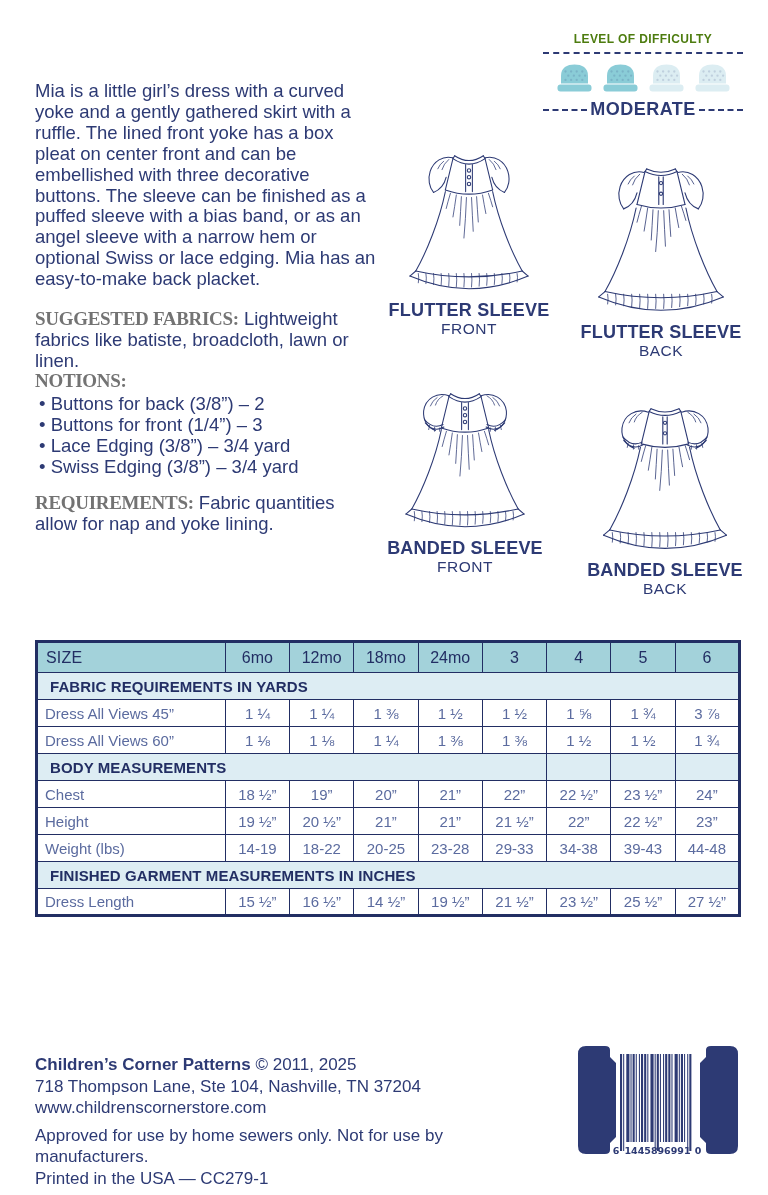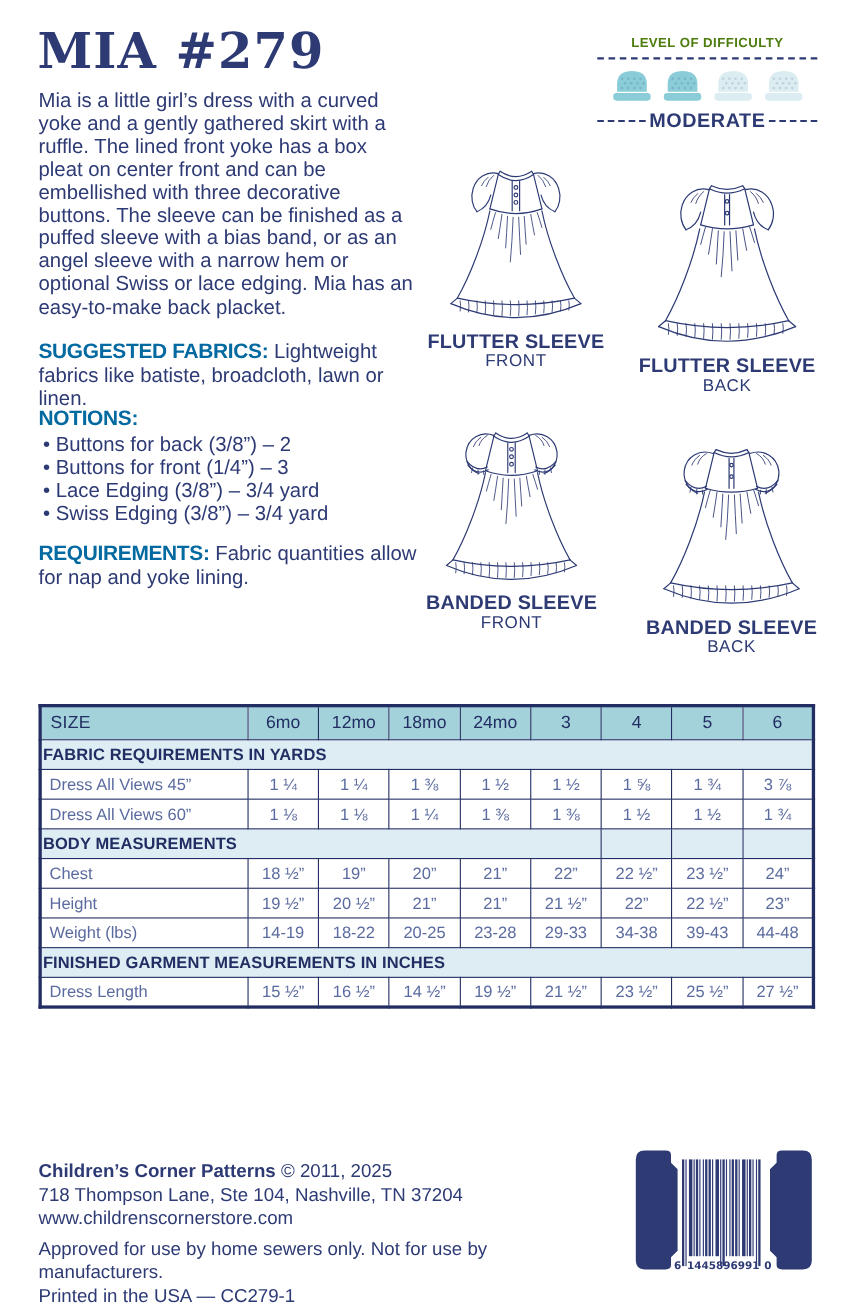--- a/index.html
+++ b/index.html
@@ -27,22 +27,22 @@
     font-weight:bold; font-size:12px; letter-spacing:0.4px;
     padding-bottom:6px; border-bottom:2px dashed #2d3a74; color:#4d7c0f;
   }
   .thimbles { display:flex; justify-content:center; gap:5px; margin-top:8px; }
   .mod-row { display:flex; align-items:center; gap:3px; margin-top:5px; }
   .mod-row::before, .mod-row::after { content:""; flex:1; border-top:2px dashed #2d3a74; }
   .mod-label { font-weight:bold; font-size:18px; letter-spacing:0.5px; }
 
   
   .shead {
-    font-family:Liberation Sans, sans-serif; font-weight:bold;
-    font-size:19px; letter-spacing:-0.3px; color:#0369a1;
+    font-family:Liberation Serif, serif; font-weight:bold;
+    font-size:19px; letter-spacing:-0.3px; color:#737373;
   }
   .info { font-size:18.5px; line-height:21px; }
   .fabrics { left:35px; top:308px; width:345px; }
   .notions { left:35px; top:370px; width:345px; }
   .notions-list { margin-top:2px; }
   .notion-item { padding-left:4px; }
   .notion-item::before { content:"• "; }
   .requirements { left:35px; top:492px; width:345px; }
 
   
@@ -63,42 +63,41 @@
     width:706px; table-layout:fixed; border-collapse:collapse;
     border:3px solid #222e63;
   }
   table.size-table td { border:1px solid #222e63; overflow:hidden; white-space:nowrap; }
   .row-head td {
     background:#a3d2da; color:#222e63; font-weight:normal; font-size:16px;
     height:31px; text-align:center; border-bottom:3px solid #222e63;
   }
   .row-head td.c-label { text-align:left; padding-left:8px; letter-spacing:0.2px; }
   .row-section td { background:#ddedf3; border-top:3px solid #222e63; border-bottom:3px solid #222e63; height:27px; }
-  td.c-section { color:#222e63; font-weight:bold; font-size:15px; text-align:left; padding-left:1px; letter-spacing:0.1px; }
+  td.c-section { color:#222e63; font-weight:bold; font-size:15px; text-align:left; padding-left:12px; letter-spacing:0.1px; }
   .row-data td { height:27px; background:#ffffff; color:#5b6b9f; font-size:15px; text-align:center; }
   .row-data td.c-rowlabel { text-align:left; padding-left:7px; }
 
   
   .footer { left:35px; top:1054px; width:520px; font-size:17px; line-height:21.5px; color:#2d3a74; }
   .f-bold { font-weight:bold; }
   .f-gap { height:6px; }
 
   
   .barcode { left:572px; top:1040px; }
   .bc-digit {
     font-family:"DejaVu Sans", sans-serif; font-size:9.5px; font-weight:bold;
     fill:#2d3a74; text-anchor:middle;
   }
 </style>
 </head>
 <body>
 
 <div id="page">
 
-  <div class="abs title">MIA #279</div>
   <div class="abs desc">Mia is a little girl’s dress with a curved yoke and a gently gathered skirt with a ruffle. The lined front yoke has a box pleat on center front and can be embellished with three decorative buttons. The sleeve can be finished as a puffed sleeve with a bias band, or as an angel sleeve with a narrow hem or optional Swiss or lace edging. Mia has an easy-to-make back placket.</div>
 
   <div class="abs difficulty">
     <div class="diff-head">LEVEL OF DIFFICULTY</div>
     <div class="thimbles" id="thimbles">
         <svg width="41" height="32" viewBox="0 0 41 32">
           <path d="M7,21.5 V14 C7,5.5 13,2.5 20.5,2.5 C28,2.5 34,5.5 34,14 V21.5 Z" fill="#8accd7"></path>
           <circle cx="11.5" cy="9.5" r="1.15" fill="#2d3a74" opacity="0.16"></circle>
           <circle cx="17.1" cy="9.5" r="1.15" fill="#2d3a74" opacity="0.16"></circle>
           <circle cx="22.7" cy="9.5" r="1.15" fill="#2d3a74" opacity="0.16"></circle>

